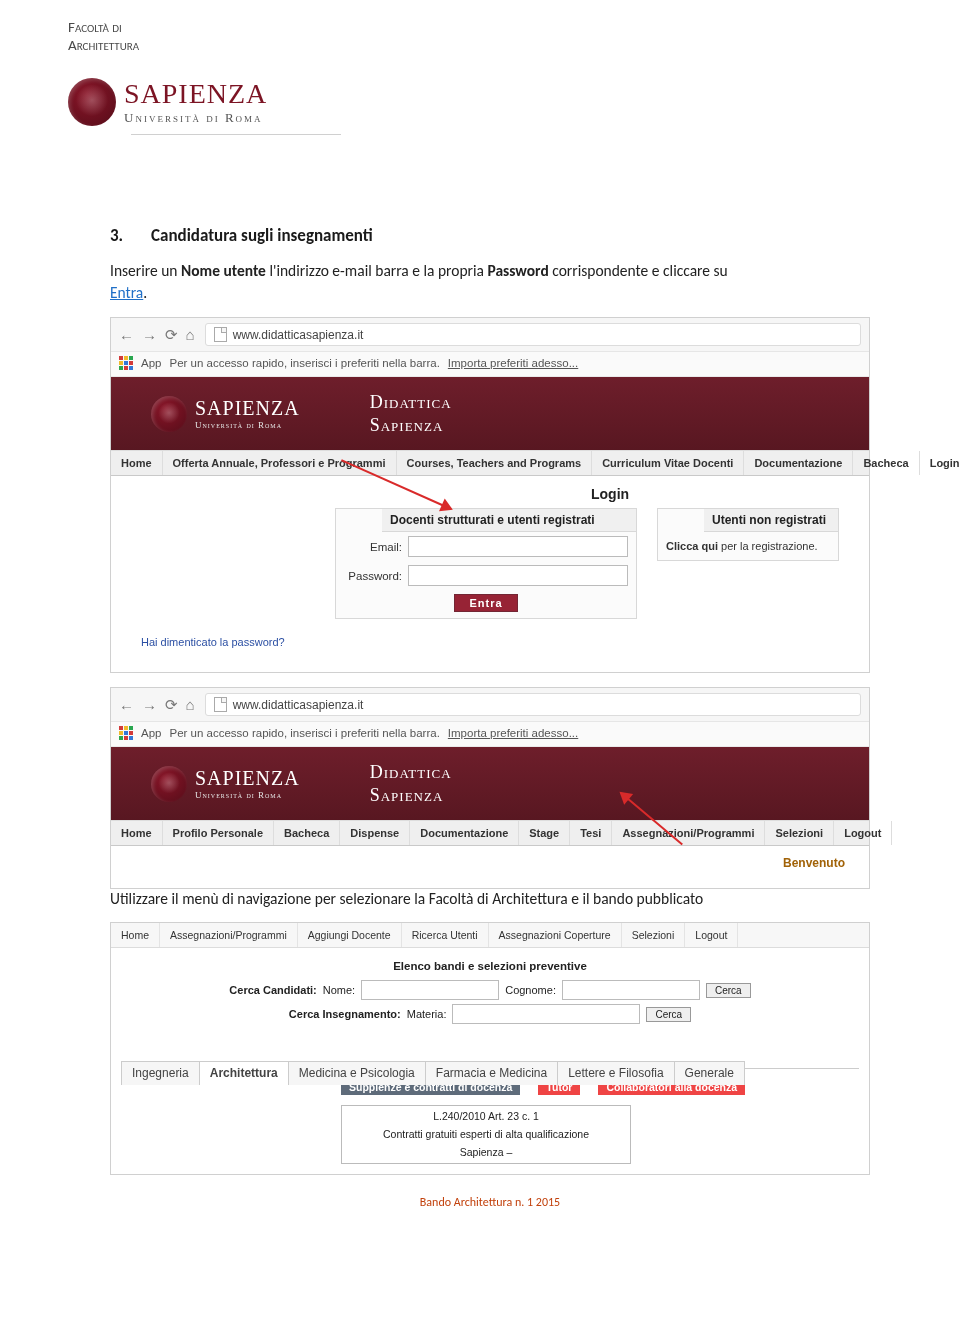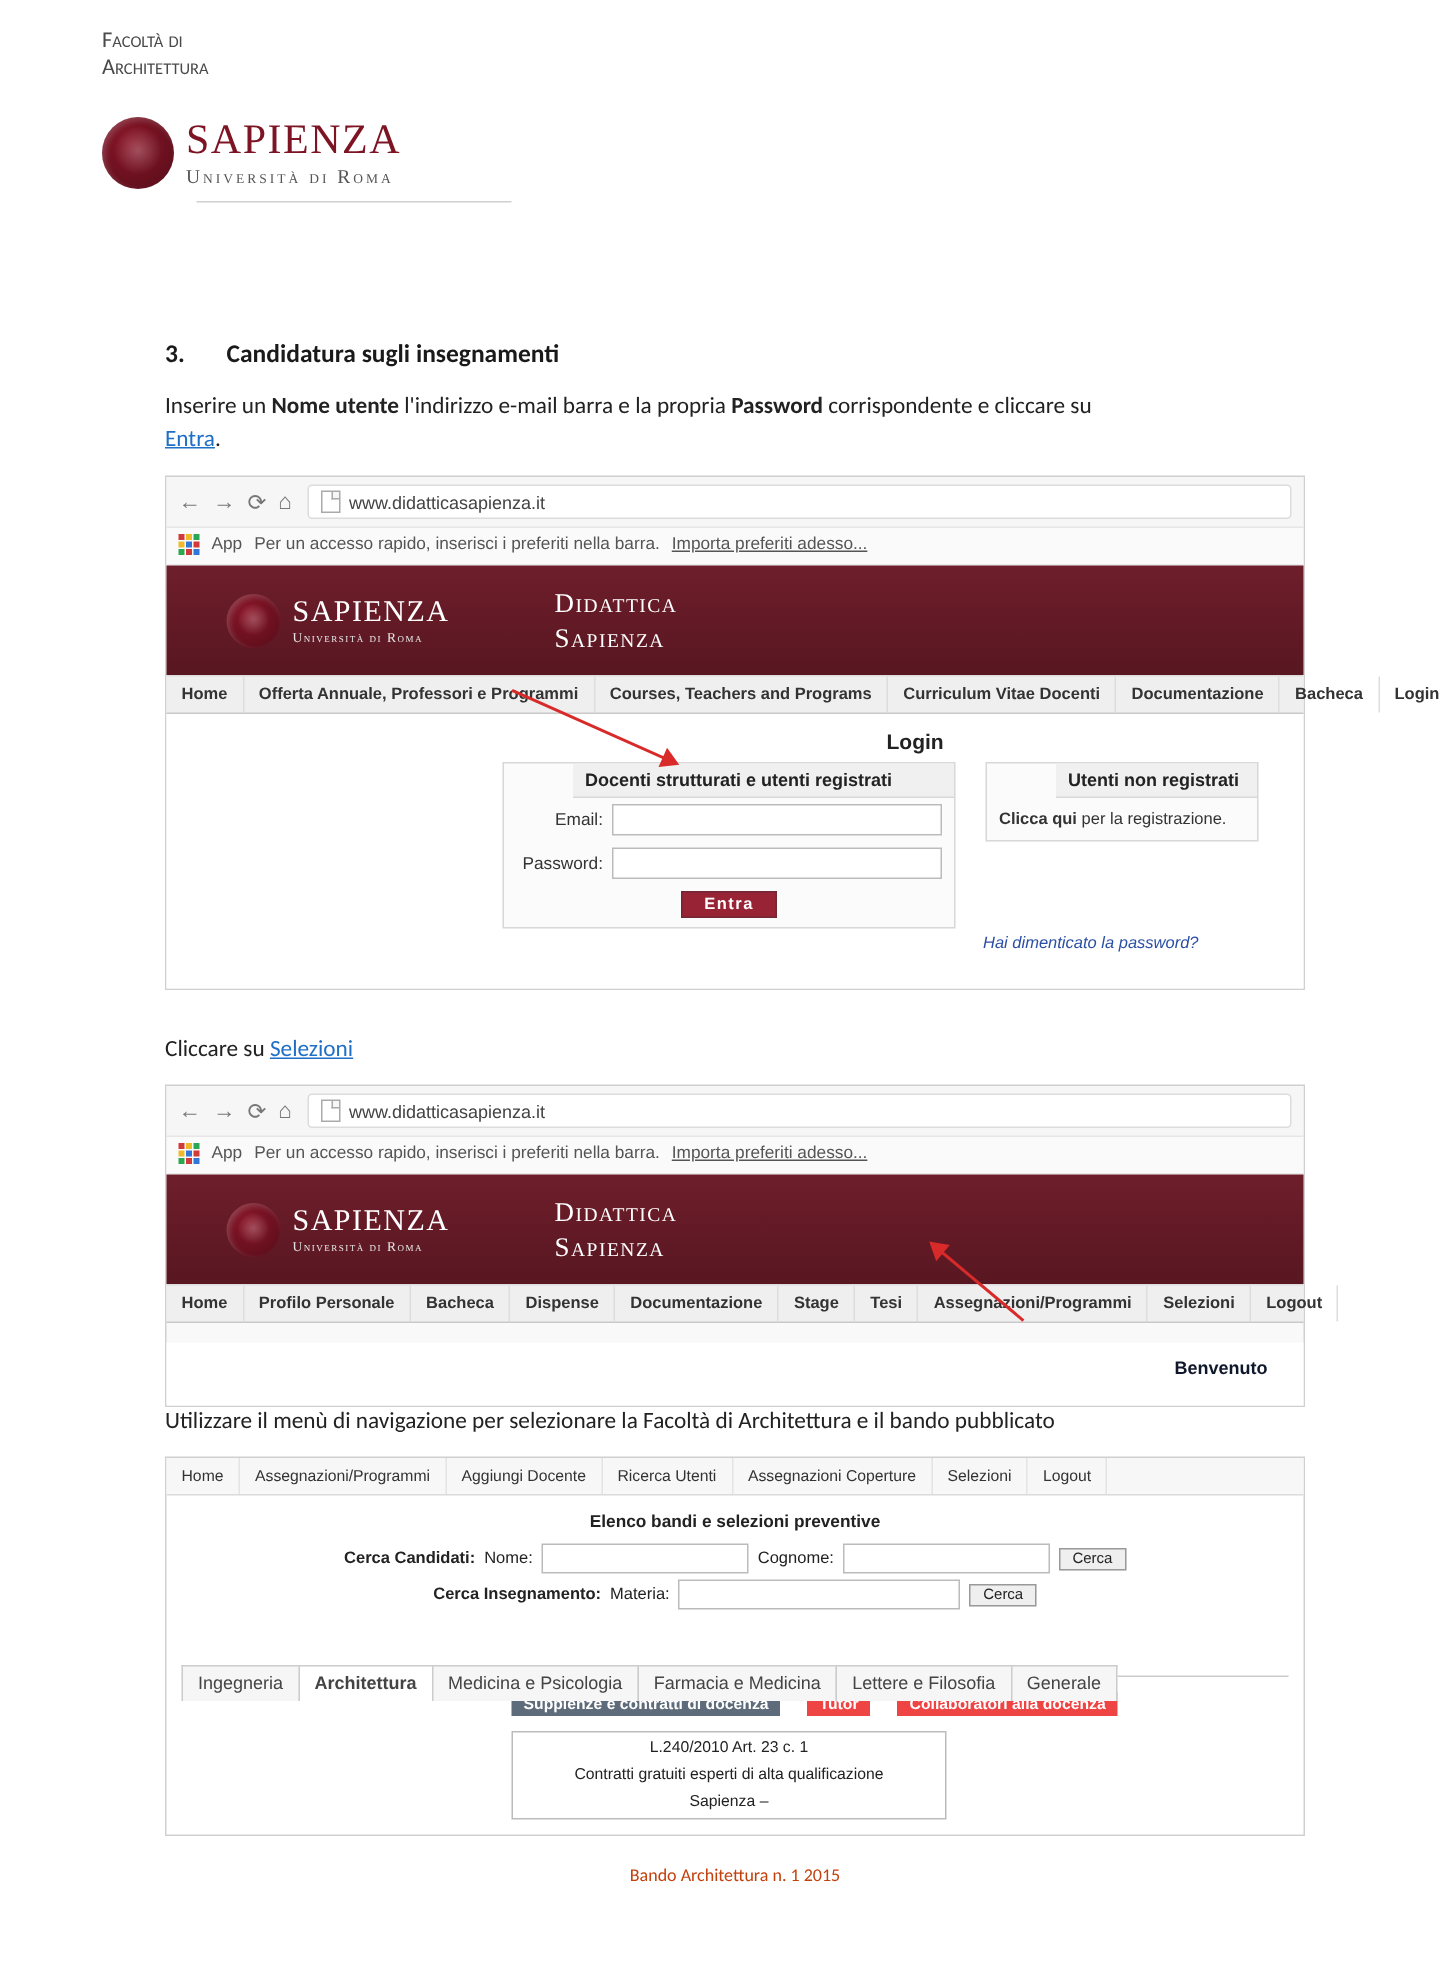--- a/index.html
+++ b/index.html
@@ -181,24 +181,23 @@
   .btn-entra {
     display:inline-block;
     background:#972335; color:#fff; font-weight:bold; font-size:11px;
     padding:2px 14px; border:1px solid #732634;
     letter-spacing:1px;
   }
   .reg-panel { width:180px; }
   .reg-body { padding:8px; font-size:11px; color:#333; }
   .reg-body .bold{font-weight:bold;}
   .forgot {
-    text-align: right;
     padding-right: 40px;
-    margin-top:4px;
-    color:#2b4fa3; font-size:11px; font-style:italic;
+    margin-top:17px;
+    color:#2b4fa3; font-size:11px; 
   }
   .arrow-red {
     position:absolute;
     left: 220px;
     top: 32px;
     width: 120px;
     height: 2px;
     background: #d92a2a;
     transform: rotate(24deg);
     transform-origin: right center;
@@ -215,23 +214,22 @@
   
   .instruction-2 {
     margin-top: 30px;
     font-size: 15.5px;
   }
 
   
   .welcome {
     text-align:right;
     padding: 10px 24px 18px 0;
-    font-weight:bold; font-size:12px; color:#0f172a;
+    font-weight:bold; font-size:12px; color:#a16207;
     background:#fff;
-    margin-top:13px;
   }
 
   
   .instruction-3 { font-size:15.5px; }
 
   
   .sel-browser {
     margin-top: 14px;
     border: 1px solid #d0d0d0;
     font-family: Arial, sans-serif;
@@ -423,23 +421,20 @@
             <div class="panel-head">Utenti non registrati</div>
             <div class="reg-body">
               <span class="bold">Clicca qui</span><span> per la registrazione.</span>
             </div>
           </div>
         </div>
         <div class="forgot">Hai dimenticato la password?</div>
       </div>
     </div>
 
-    <div class="instruction-2">
-      <span>Cliccare su </span><span class="link-blue">Selezioni</span>
-    </div>
 
     <div class="browser sel-point">
       <div class="browser-toolbar">
         <div class="nav-icons">
           <span>←</span>
           <span>→</span>
           <span>⟳</span>
           <span>⌂</span>
         </div>
         <div class="omnibox">

